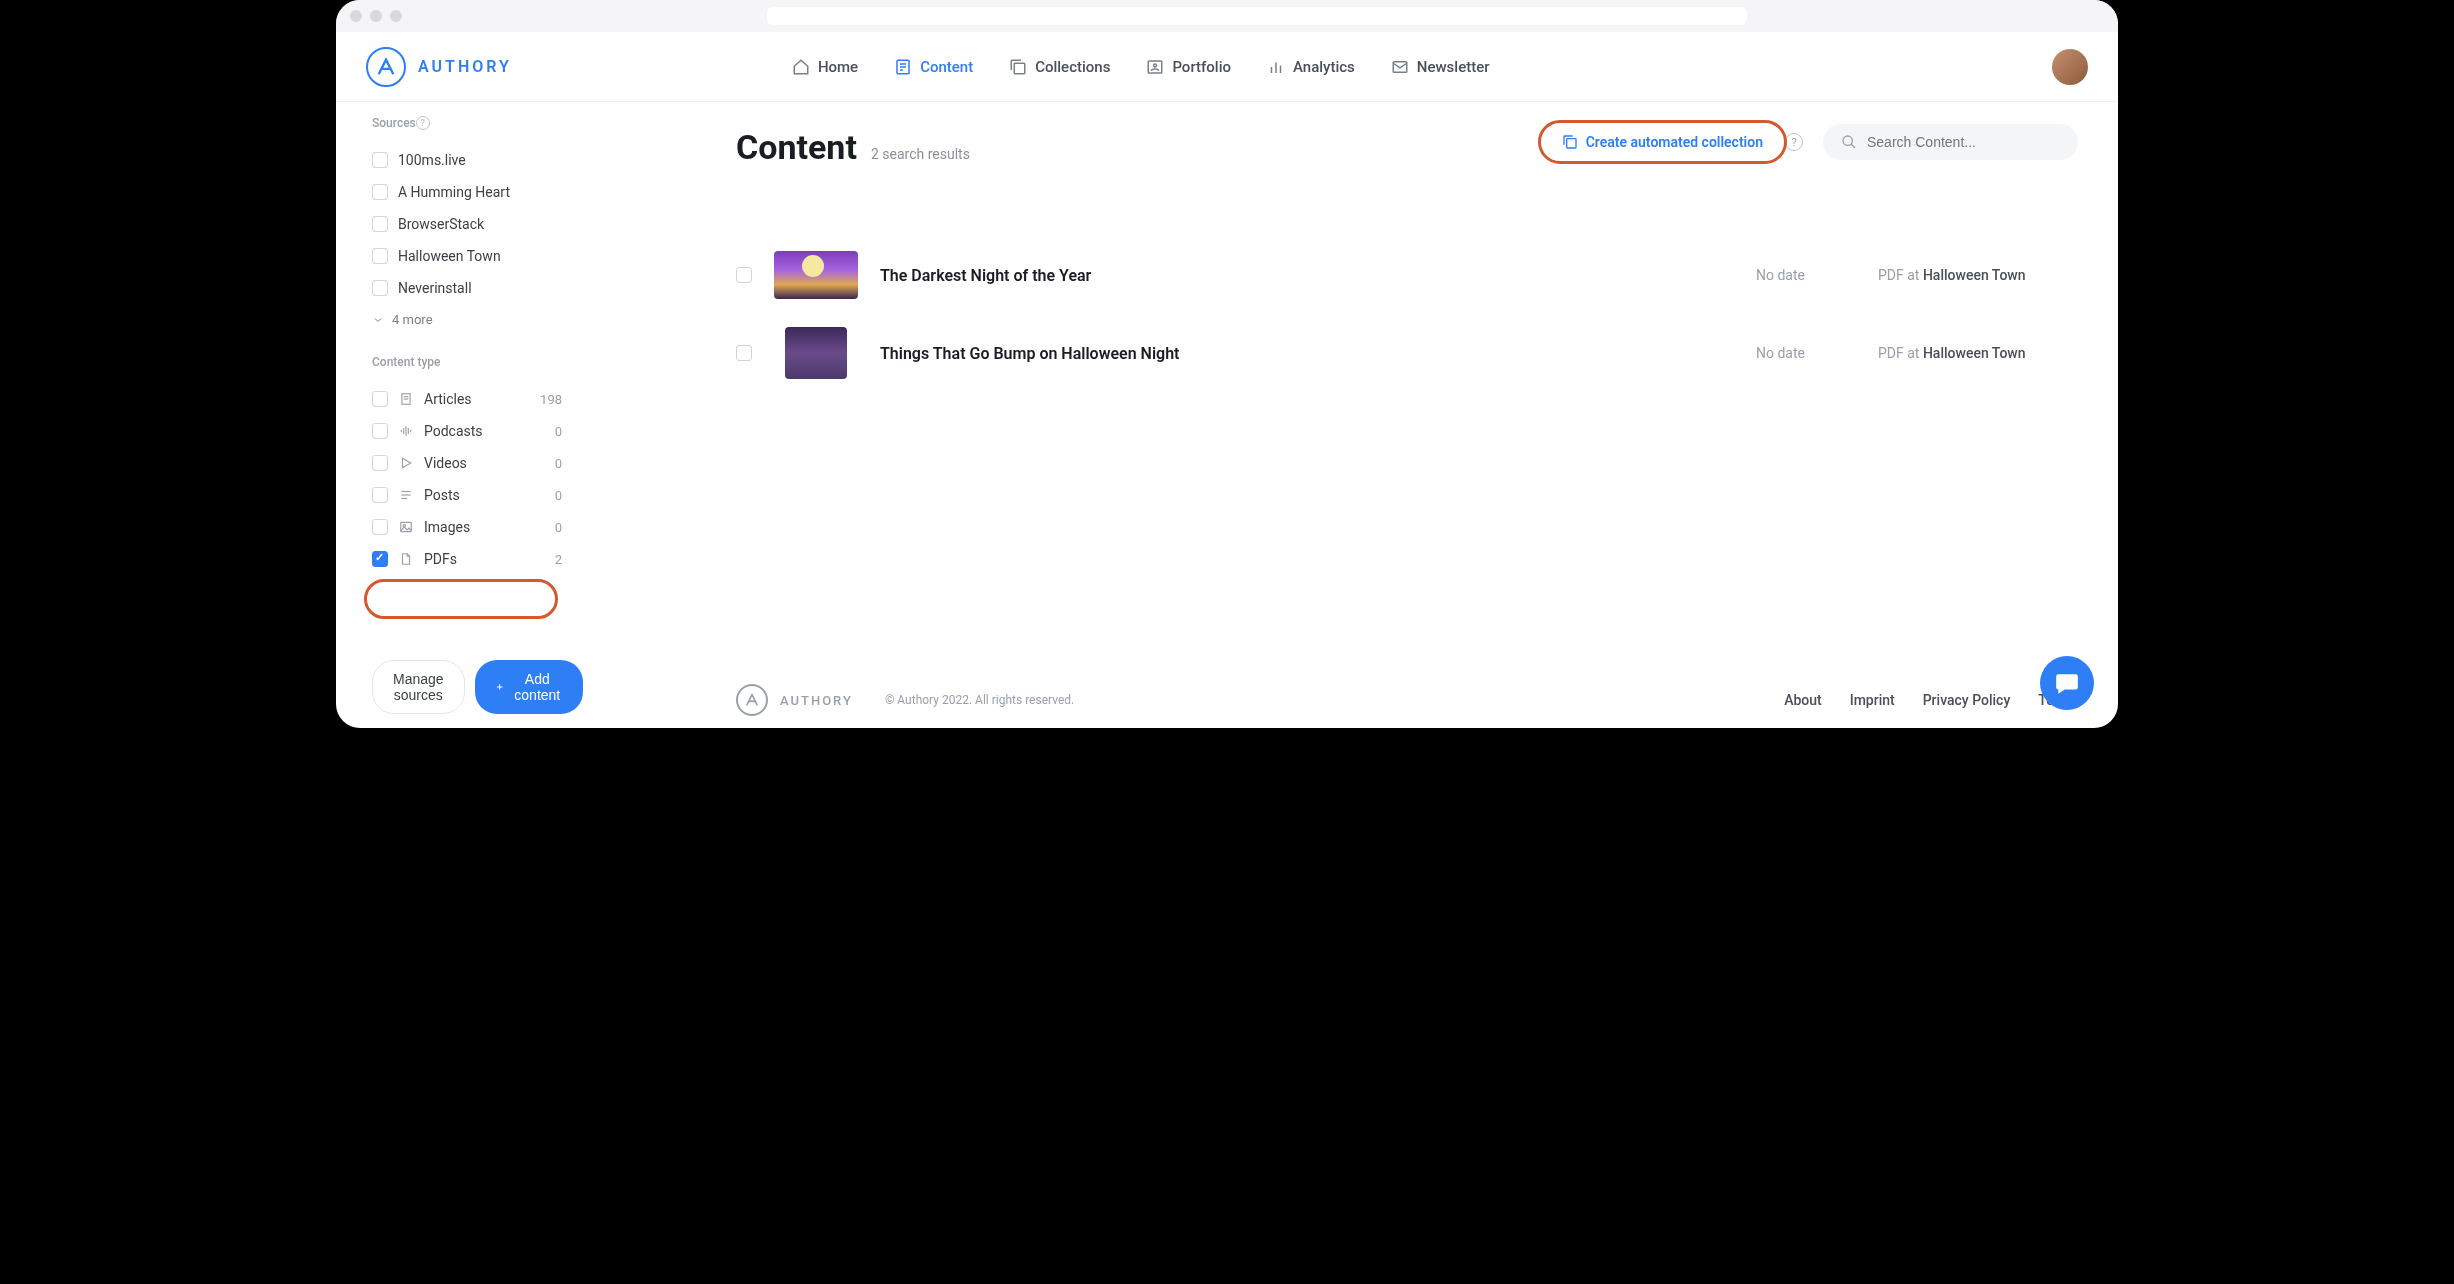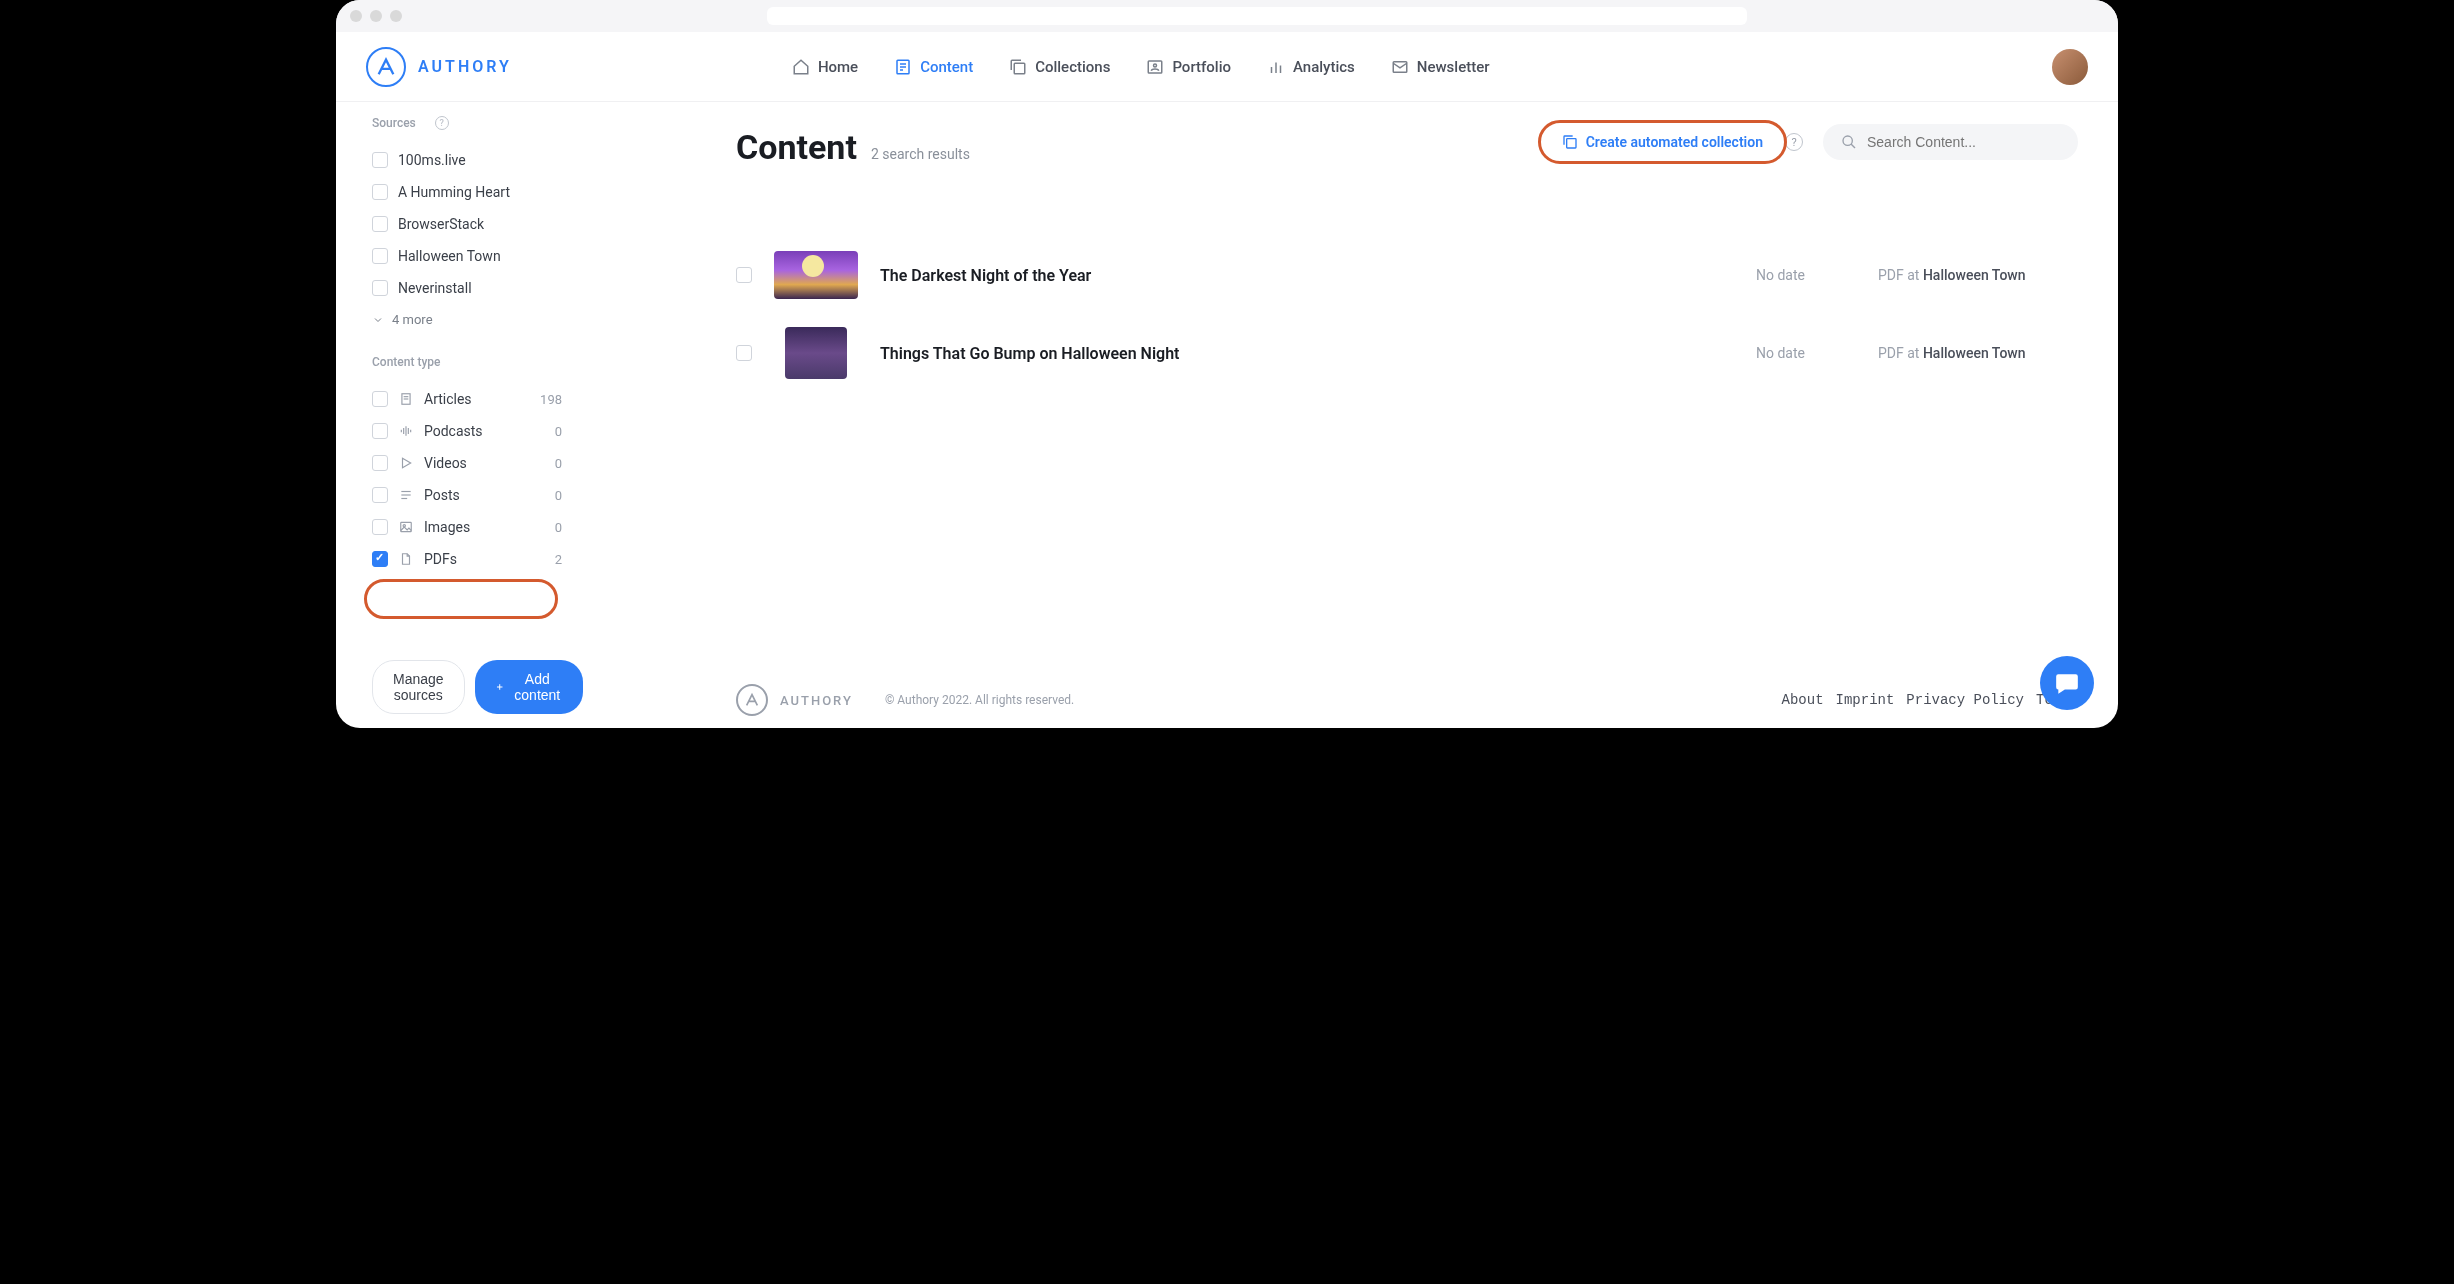--- a/index.html
+++ b/index.html
@@ -13,21 +13,21 @@
 .logo-wrap { display: flex; align-items: center; gap: 12px; }
 .logo-circle { width: 40px; height: 40px; border: 2.5px solid #2e7ef6; border-radius: 50%; display: flex; align-items: center; justify-content: center; color: #2e7ef6; font-weight: 600; font-size: 22px; position: relative; }
 .logo-text { color: #2e7ef6; font-size: 16px; font-weight: 600; letter-spacing: 3px; }
 .nav { display: flex; gap: 36px; margin-left: 280px; align-items: center; }
 .nav-item { display: flex; align-items: center; gap: 8px; color: #4a4f5a; font-size: 15px; font-weight: 500; cursor: pointer; }
 .nav-item.active { color: #2e7ef6; }
 .nav-icon { width: 18px; height: 18px; display: inline-flex; align-items: center; justify-content: center; }
 .avatar { width: 36px; height: 36px; border-radius: 50%; background: linear-gradient(135deg, #c89070, #8a5a3a); margin-left: auto; }
 .main { display: flex; height: calc(100% - 102px); }
 .sidebar { width: 240px; padding: 14px 0 0 36px; display: flex; flex-direction: column; }
-.section-label { font-size: 12px; color: #9aa0ab; font-weight: 500; margin-bottom: 14px; display: flex; align-items: flex-start; gap: 19px; }
+.section-label { font-size: 12px; color: #9aa0ab; font-weight: 500; margin-bottom: 14px; display: flex; align-items: flex-start; gap: 0; }
 .help-icon { width: 14px; height: 14px; border: 1.5px solid #c0c5cd; border-radius: 50%; display: inline-flex; align-items: center; justify-content: center; font-size: 9px; color: #c0c5cd; }
 .filter-row { display: flex; align-items: center; gap: 10px; padding: 8px 14px 8px 0; font-size: 14px; color: #3a3f48; cursor: pointer; }
 .filter-row .cb { width: 16px; height: 16px; border: 1.5px solid #d0d4db; border-radius: 3px; flex-shrink: 0; }
 .filter-row .cb.checked { background: #2e7ef6; border-color: #2e7ef6; position: relative; }
 .filter-row .cb.checked::after { content: "✓"; color: #fff; font-size: 11px; position: absolute; top: -1px; left: 2px; font-weight: bold; }
 .filter-row .ct-icon { width: 16px; height: 16px; display: inline-flex; align-items: center; justify-content: center; color: #9aa0ab; flex-shrink: 0; }
 .filter-row .label { flex: 1; }
 .filter-row .count { color: #9aa0ab; font-size: 13px; }
 .more-row { display: flex; align-items: center; gap: 8px; padding: 8px 0; font-size: 13px; color: #7a808a; cursor: pointer; }
 .btm-btns { margin-top: auto; padding-bottom: 14px; display: flex; flex-direction: row; gap: 10px; }
@@ -53,21 +53,21 @@
 .thumb2 { background: linear-gradient(180deg, #3a2a5a 0%, #6a4a8a 50%, #4a3a6a 100%); position: relative; width: 62px; height: 52px; margin: 0 11px; }
 .item-title { font-size: 16px; font-weight: 600; color: #1a1d23; flex: 1; }
 .item-date { font-size: 14px; color: #9aa0ab; width: 100px; }
 .item-src { font-size: 14px; color: #9aa0ab; width: 200px; text-align: left; }
 .item-src .pub { color: #4a4f5a; font-weight: 500; }
 .footer { position: absolute; bottom: 12px; left: 400px; right: 40px; display: flex; align-items: center; }
 .flogo { display: flex; align-items: center; gap: 12px; }
 .flogo-circle { width: 32px; height: 32px; border: 2px solid #9aa0ab; border-radius: 50%; display: flex; align-items: center; justify-content: center; color: #9aa0ab; font-size: 16px; }
 .flogo-text { color: #9aa0ab; font-size: 13px; letter-spacing: 2px; font-weight: 500; }
 .fcopy { color: #9aa0ab; font-size: 12px; margin-left: 32px; }
-.flinks { margin-left: auto; display: flex; gap: 12px; font-family: Liberation Mono, monospace; }
+.flinks { margin-left: auto; display: flex; gap: 28px; }
 .flinks a { color: #4a4f5a; font-size: 14px; text-decoration: none; font-weight: 500; }
 .chat-fab { position: absolute; right: 24px; bottom: 18px; width: 54px; height: 54px; background: #2e7ef6; border-radius: 50%; display: flex; align-items: center; justify-content: center; color: #fff; }
 .pdfs-ring { position: absolute; left: 28px; top: 579px; width: 194px; height: 40px; border: 3px solid #d45a2e; border-radius: 22px; pointer-events: none; }
 svg { display: block; }
 </style>
 </head>
 <body>
 
 <div class="window">
   <div class="titlebar">

